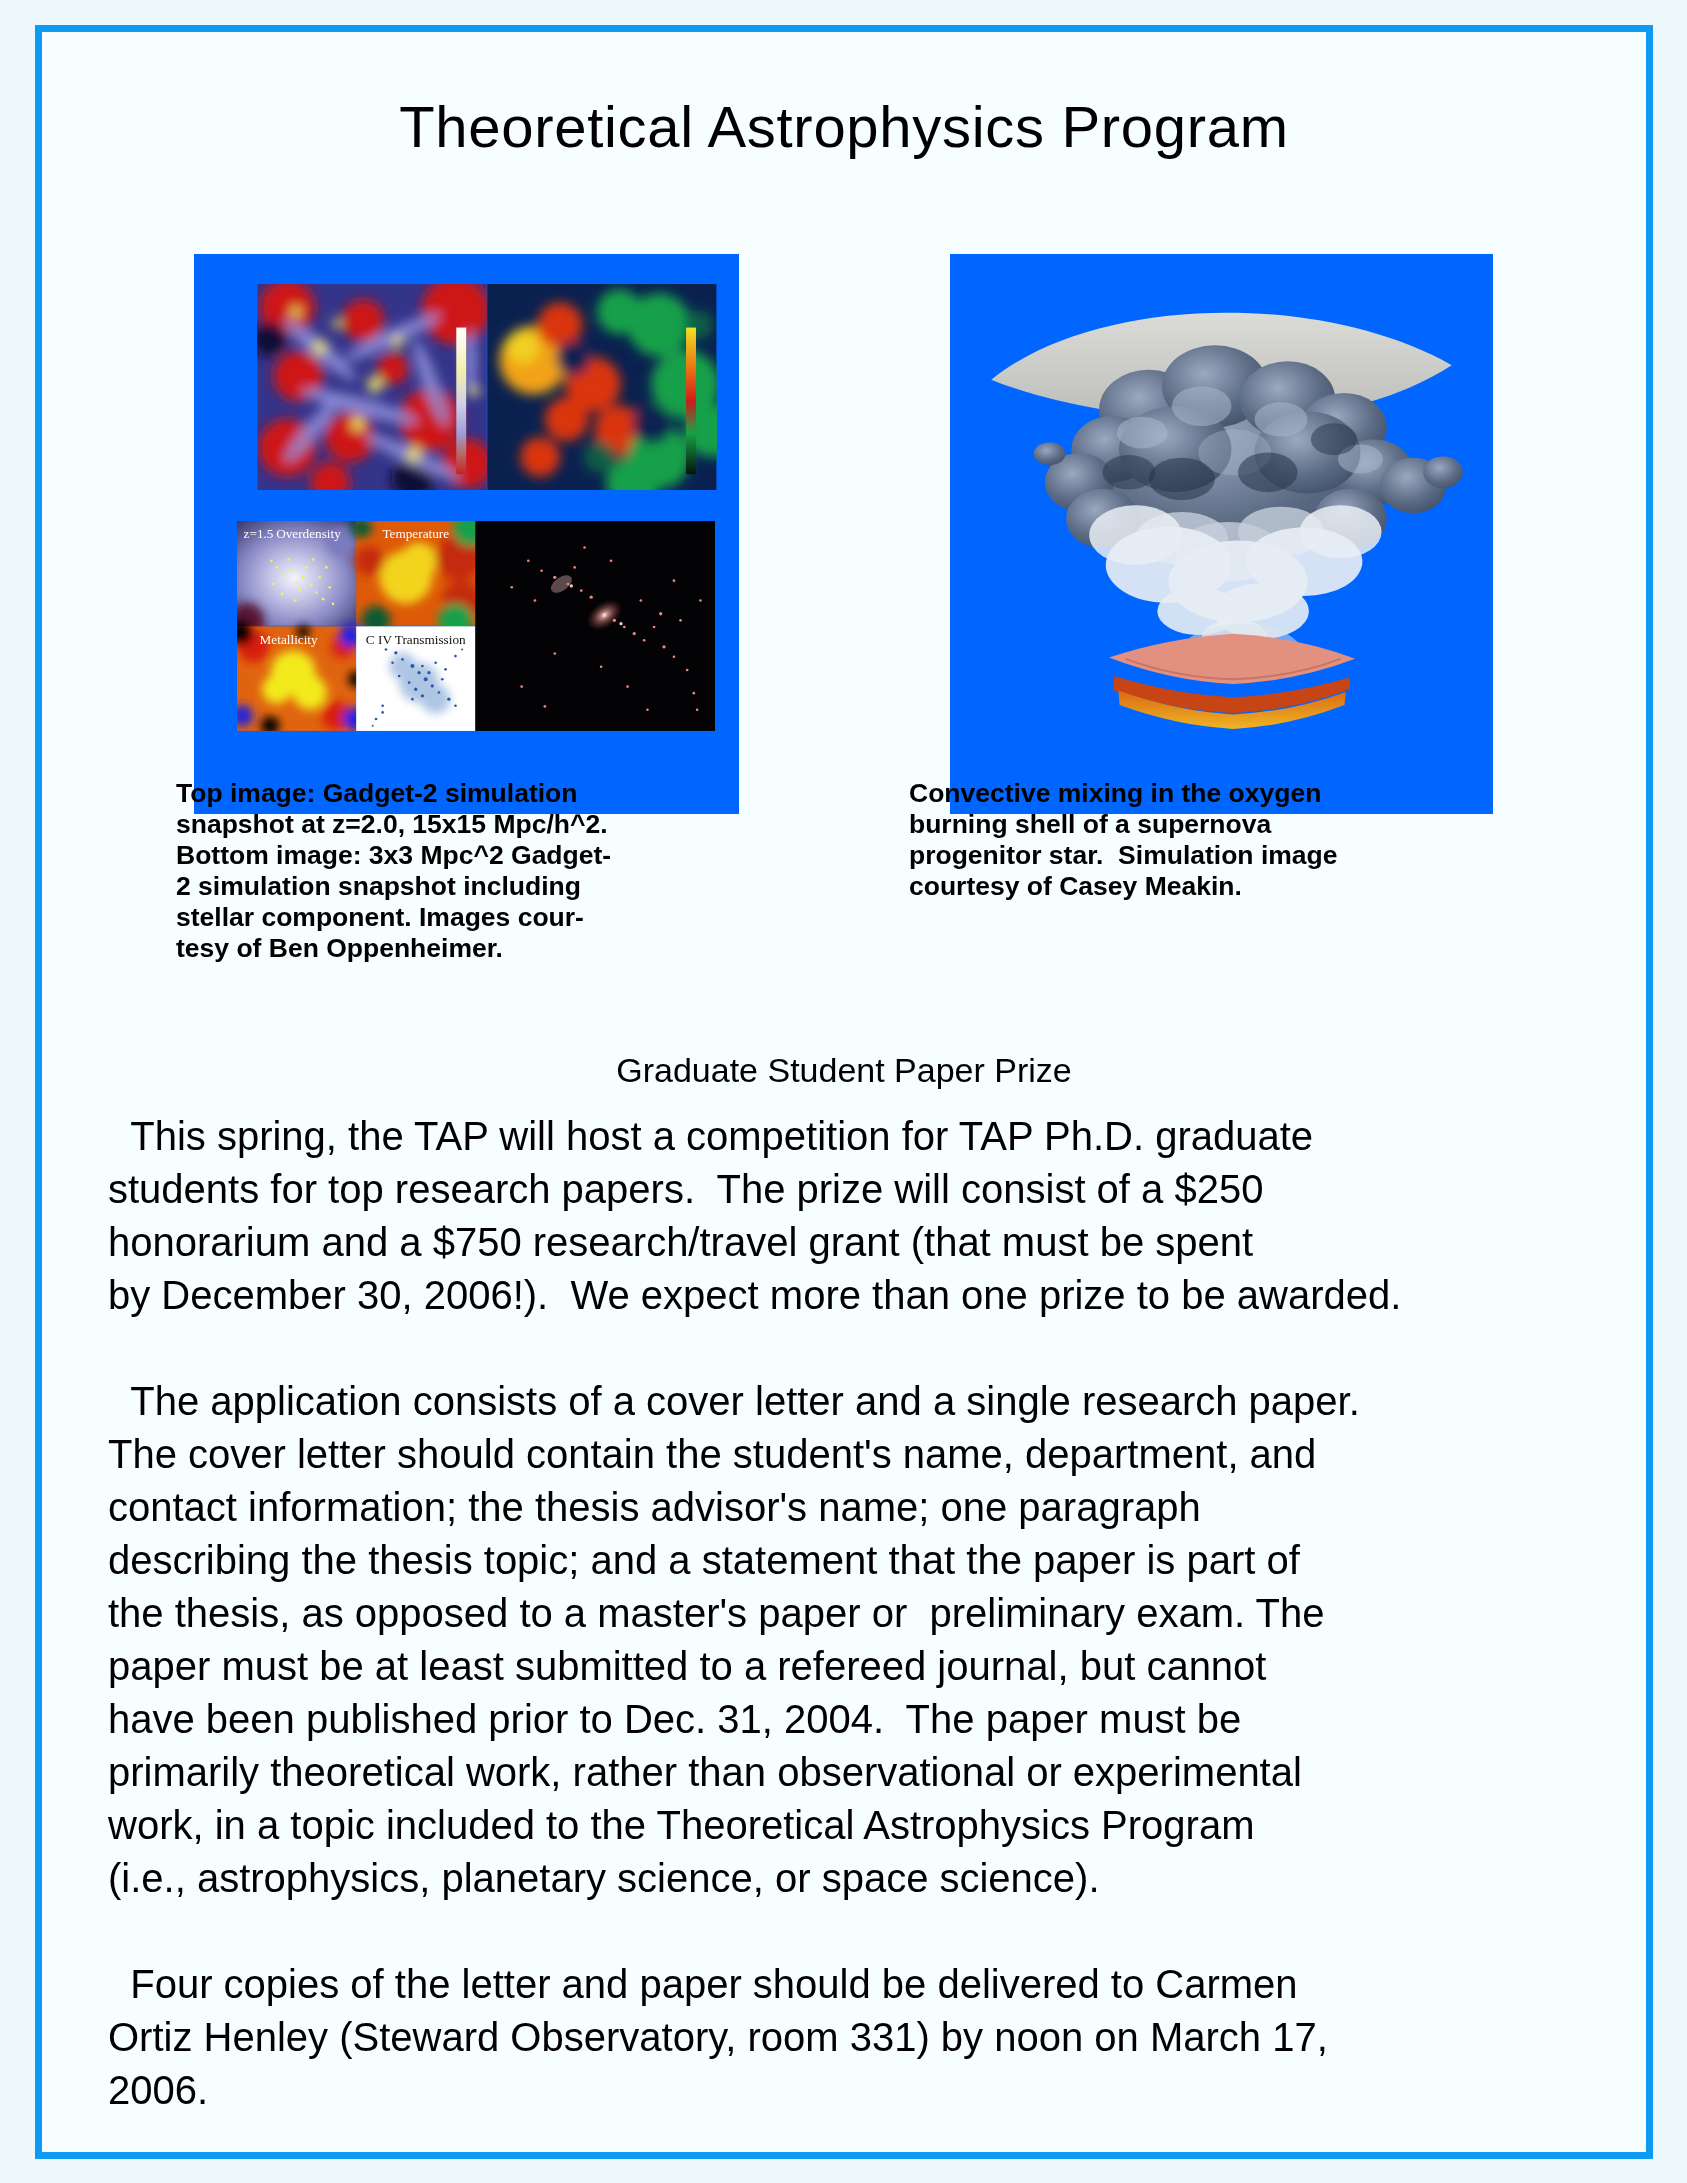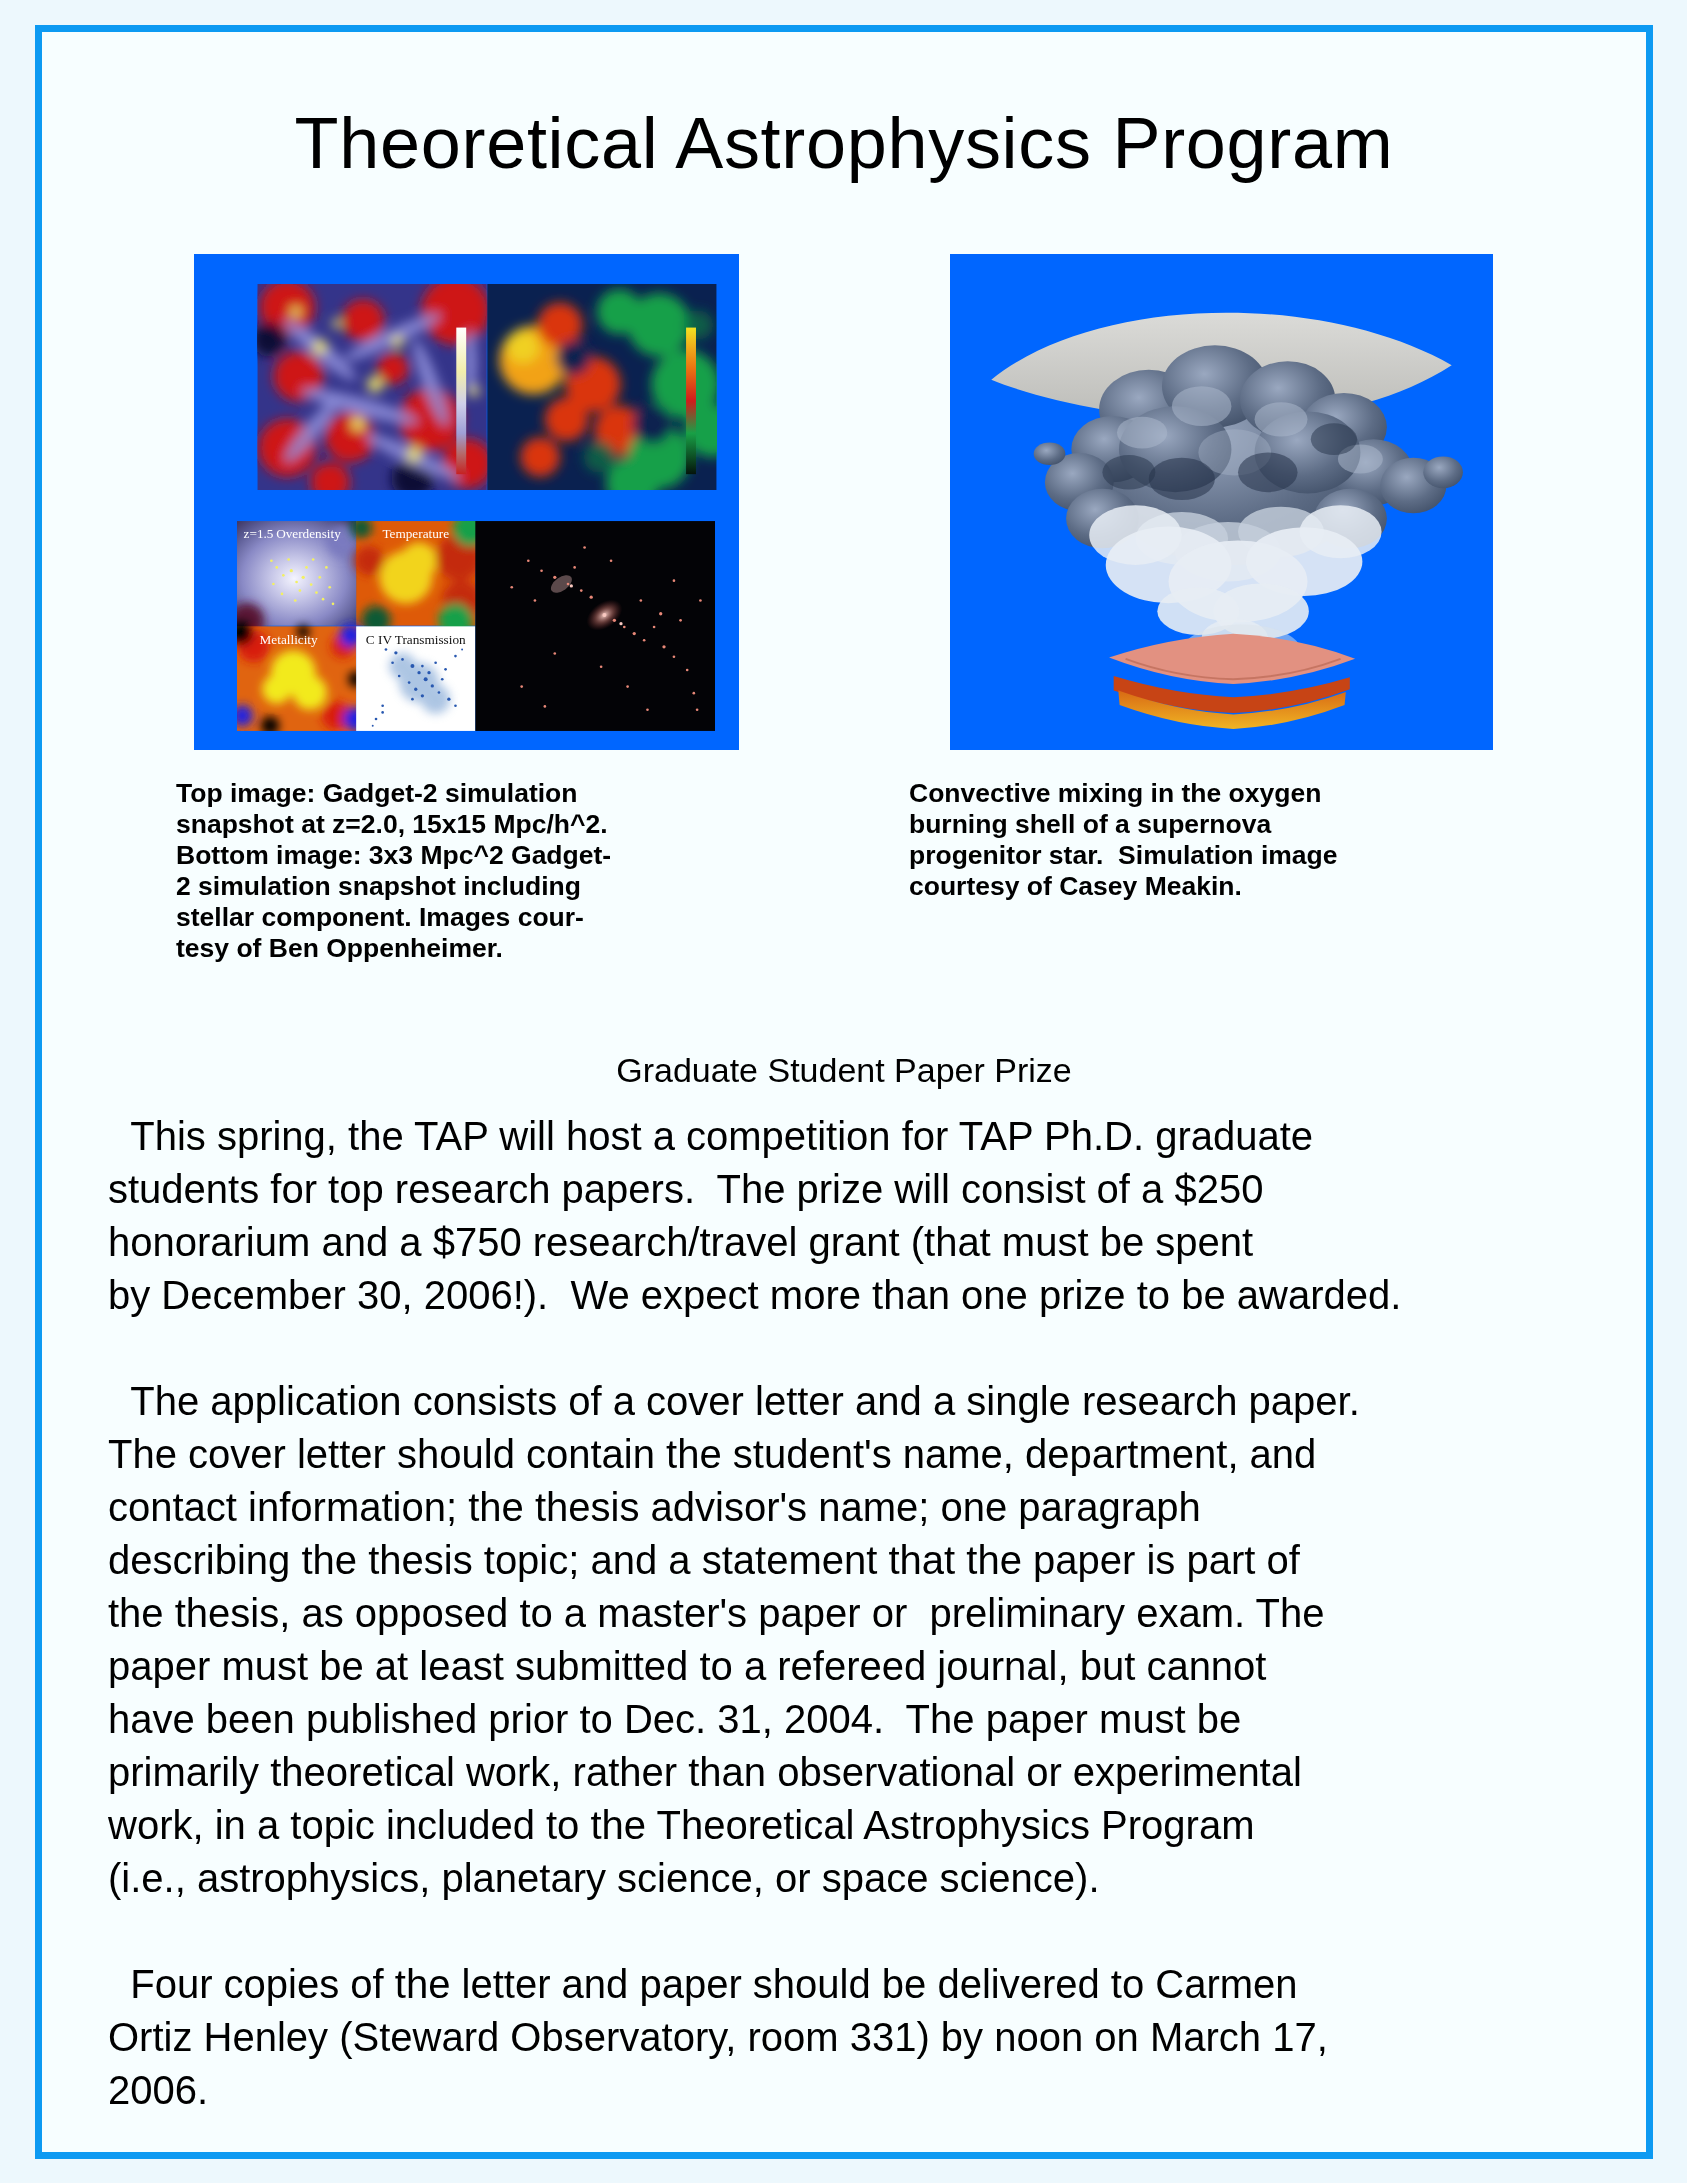--- a/index.html
+++ b/index.html
@@ -12,25 +12,25 @@
   }
   .frame {
     position:absolute; left:35px; top:24.5px;
     width:1604px; height:2120px;
     border:7.3px solid #0D9AF2;
     background:#F7FEFF;
   }
   .title {
     position:absolute; top:22.5px; left:0; width:100%;
     text-align:center;
-    font-size:72px; font-weight:400; letter-spacing:0.7px;
+    font-size:58px; font-weight:400; letter-spacing:0.7px;
     white-space:nowrap;
   }
   .panel {
-    position:absolute; top:222px; height:496px;
+    position:absolute; top:222px; height:560px;
     background:#0066FF;
   }
   .panel-left  { left:152px;  width:545px; }
   .panel-right { left:908px; width:543px; }
   .sim-top    { position:absolute; left:63px; top:30px;  width:460px; height:206px; }
   .sim-bottom { position:absolute; left:43px; top:267px; width:478px; height:210px; }
   .sn-art     { position:absolute; left:0; top:0; width:543px; height:508px; }
   .caption {
     position:absolute; top:746px;
     font-weight:bold; font-size:26.5px; line-height:31px;

